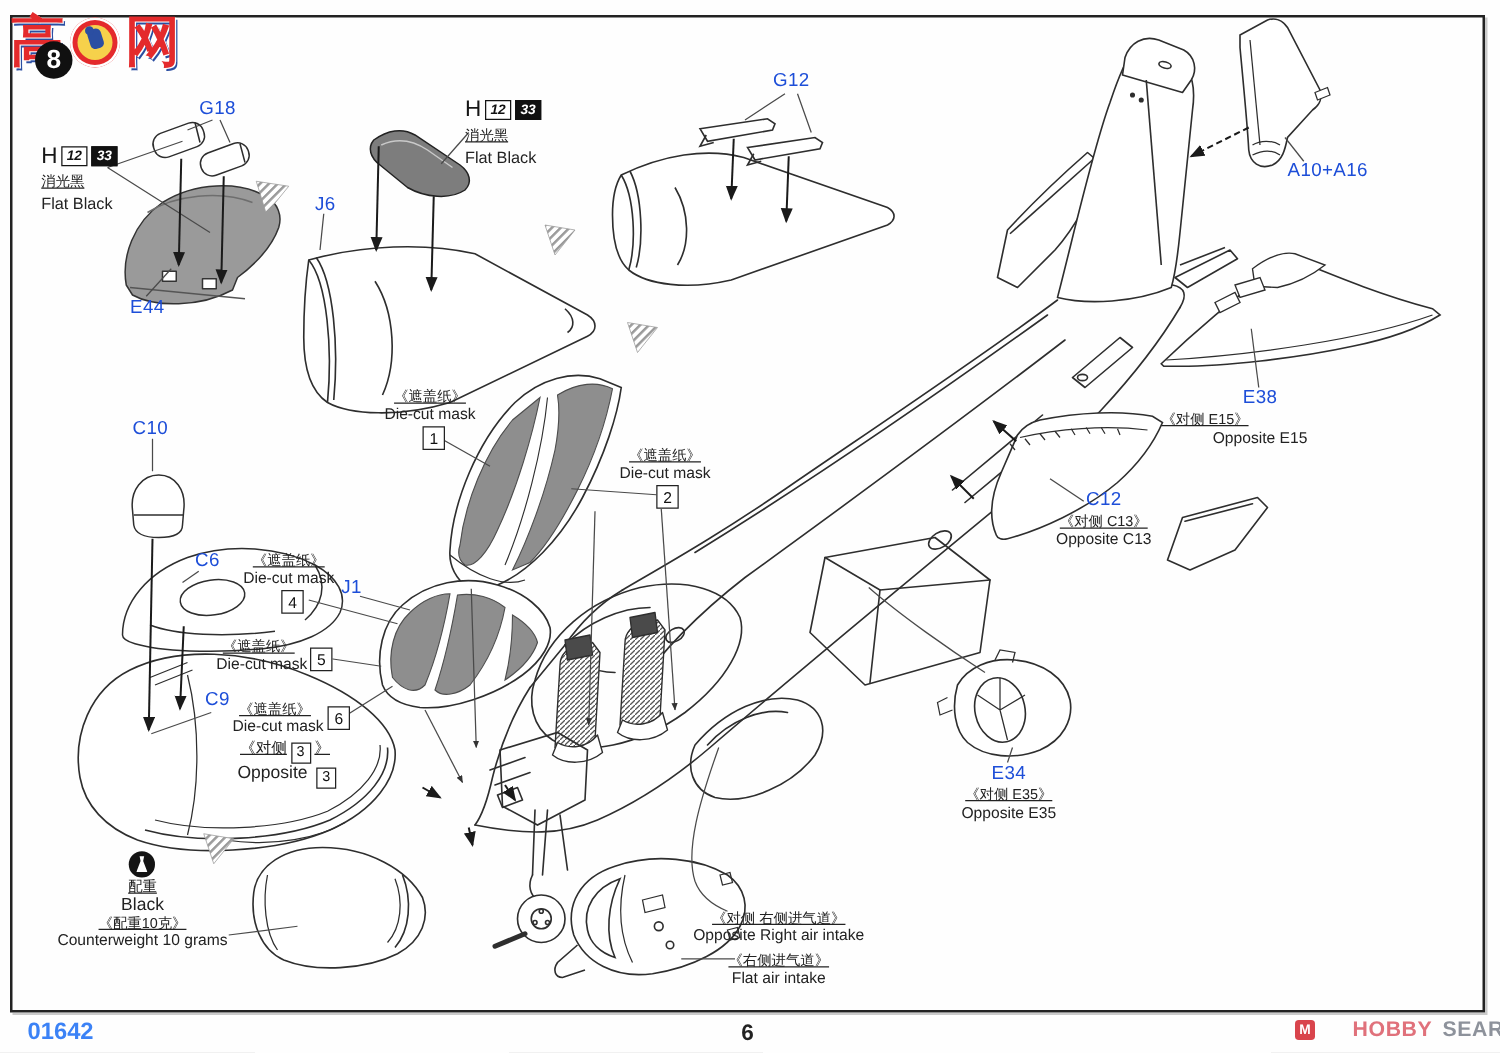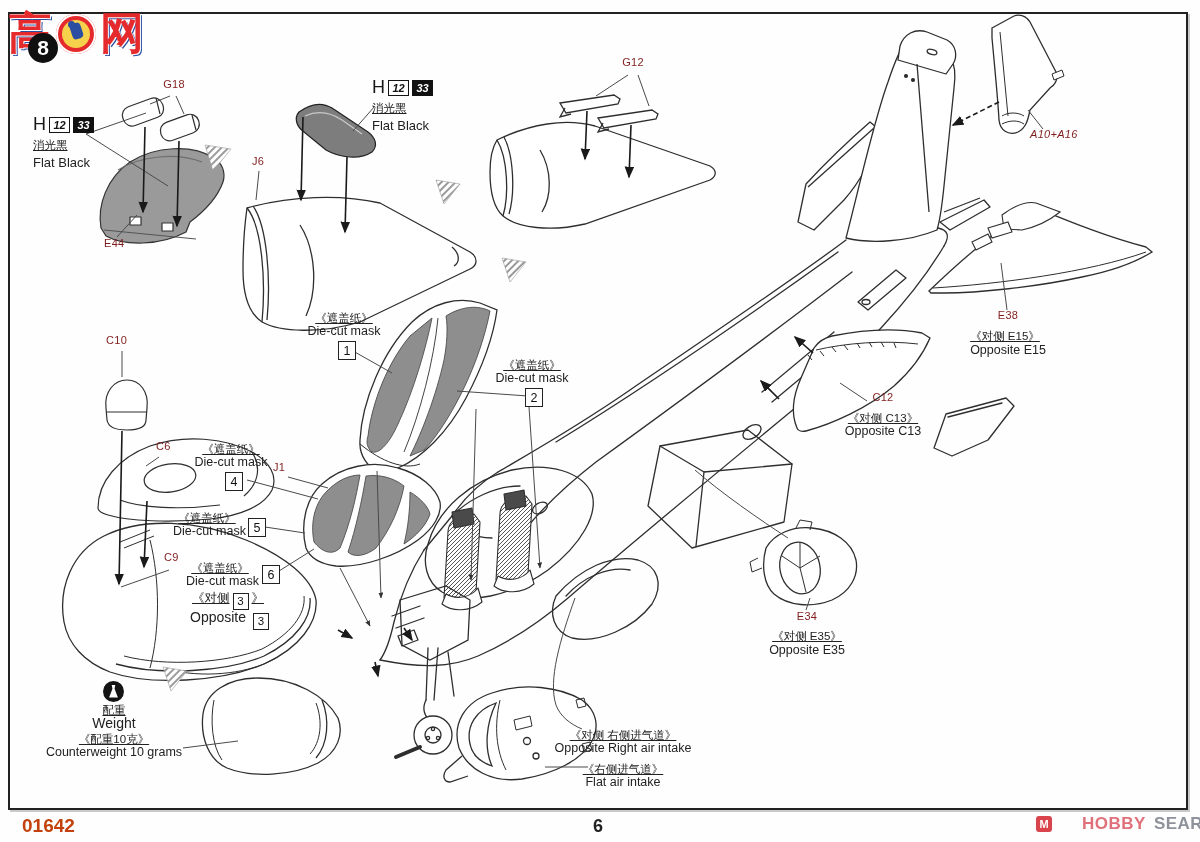--- a/index.html
+++ b/index.html
@@ -2,21 +2,21 @@
 <html><head>
 <meta charset="utf-8">
 <style>
   html,body{margin:0;padding:0;background:#e8e8e8;}
   .page{position:relative;width:1200px;height:842px;background:#fefefe;overflow:hidden;
         font-family:"Liberation Sans",sans-serif;color:#1b1b1b;}
   .frame{position:absolute;left:8px;top:12px;width:1176px;height:794px;
          border:2px solid #222;box-shadow:2px 2px 0 rgba(140,140,140,.45);}
   svg.art{position:absolute;left:0;top:0;}
   .lbl{position:absolute;white-space:nowrap;line-height:1.05;}
-  .part{font-size:11px;letter-spacing:.3px;color:#7f1d1d;}
+  .part{font-size:15px;letter-spacing:.3px;color:#1d4ed8;}
   .cn{font-size:11.5px;color:#222;text-decoration:underline;}
   .en{font-size:12.5px;color:#222;}
   .ctr{transform:translateX(-50%);}
   .numbox{width:16px;height:17px;border:1.6px solid #222;background:#fff;color:#111;
           display:flex;align-items:center;justify-content:center;font-size:12.5px;}
   .numbox.inline{display:inline-flex;vertical-align:-3px;margin:0 3px;width:14px;height:15px;font-size:11.5px;}
   .stepbadge{position:absolute;left:28px;top:33px;width:30px;height:30px;border-radius:50%;
              background:#101010;color:#fff;font-size:21px;font-weight:bold;
              display:flex;align-items:center;justify-content:center;}
   
@@ -38,21 +38,21 @@
   .wm .row1{display:flex;align-items:center;gap:4px;}
   .wm .zi{font-size:44px;font-weight:bold;color:#e42a2c;text-shadow:1px 1px 0 #fff,2px 2px 0 #2b4ea2;}
   .wm .emb{width:40px;height:40px;border-radius:50%;background:#e42a2c;position:relative;box-shadow:0 0 0 2px #fff inset;}
   .wm .emb .in{position:absolute;left:6px;top:6px;width:28px;height:28px;border-radius:50%;background:#f6d14b;}
   .wm .emb .fist{position:absolute;left:15px;top:9px;width:11px;height:16px;background:#2b4ea2;
                  border-radius:4px;transform:rotate(-18deg);}
   .wm .emb .thumb{position:absolute;left:12px;top:7px;width:7px;height:7px;border-radius:50%;background:#2b4ea2;}
   .wm .dom{font-size:18px;font-weight:bold;letter-spacing:1px;color:#e42a2c;
            text-shadow:1px 1px 0 #2b4ea2;margin-top:-2px;}
   
-  .kitno{position:absolute;left:22px;top:815px;font-size:19px;font-weight:bold;color:#c2410c;}
+  .kitno{position:absolute;left:22px;top:815px;font-size:19px;font-weight:bold;color:#3b82f6;}
   .pageno{position:absolute;left:598px;top:816px;transform:translateX(-50%);font-size:18px;font-weight:bold;color:#222;}
   .brand{position:absolute;left:1036px;top:814px;display:flex;align-items:center;gap:6px;}
   .hicon{width:16px;height:16px;background:#d9444c;border-radius:3px;color:#fff;font-weight:bold;
          font-size:11px;display:flex;align-items:center;justify-content:center;}
   .bword1{font-size:17px;font-weight:bold;letter-spacing:.5px;color:#e0717b;margin-left:24px;}
   .bword2{font-size:17px;font-weight:bold;letter-spacing:.5px;color:#8d929b;margin-left:2px;}
 </style>
 </head>
 <body>
 
@@ -340,28 +340,28 @@
       <span class="pbox black">33</span>
     </div>
     <div class="cn">消光黑</div>
     <div class="en">Flat Black</div>
   </div>
 
   <div class="lbl part ctr" style="left:174px;top:79px;">G18</div>
   <div class="lbl part" style="left:104px;top:238px;">E44</div>
   <div class="lbl part" style="left:252px;top:156px;">J6</div>
   <div class="lbl part ctr" style="left:633px;top:57px;">G12</div>
-  <div class="lbl part" style="left:1030px;top:129px;font-style:italic;">A10+A16</div>
+  <div class="lbl part" style="left:1030px;top:129px;">A10+A16</div>
   <div class="lbl part" style="left:106px;top:335px;">C10</div>
   <div class="lbl part" style="left:156px;top:441px;">C6</div>
   <div class="lbl part" style="left:273px;top:462px;">J1</div>
   <div class="lbl part" style="left:164px;top:552px;">C9</div>
 
   <div class="lbl part ctr" style="left:1008px;top:310px;">E38</div>
-  <div class="lbl cn ctr" style="left:1005px;top:330px;">《对侧  E15》</div>
+  <div class="lbl cn ctr" style="left:964px;top:330px;">《对侧  E15》</div>
   <div class="lbl en ctr" style="left:1008px;top:344px;">Opposite E15</div>
 
   <div class="lbl part ctr" style="left:883px;top:392px;">C12</div>
   <div class="lbl cn ctr" style="left:883px;top:412px;text-align:center;">《对侧  C13》</div>
   <div class="lbl en ctr" style="left:883px;top:425px;">Opposite C13</div>
 
   <div class="lbl part ctr" style="left:807px;top:611px;">E34</div>
   <div class="lbl cn ctr" style="left:807px;top:630px;">《对侧  E35》</div>
   <div class="lbl en ctr" style="left:807px;top:644px;">Opposite E35</div>
 
@@ -389,21 +389,21 @@
     <span>《对侧</span><span class="numbox inline">3</span><span>》</span>
   </div>
   <div class="lbl en" style="left:190px;top:610px;font-size:14px;">
     <span>Opposite</span> <span class="numbox inline">3</span>
   </div>
 
   <div class="wicon" style="left:103px;top:681px;">
       <span class="glyph"></span>
     </div>
   <div class="lbl cn ctr" style="left:114px;top:704px;">配重</div>
-  <div class="lbl en ctr" style="left:114px;top:716px;font-size:14px;">Weight</div>
+  <div class="lbl en ctr" style="left:114px;top:716px;font-size:14px;">Black</div>
   <div class="lbl cn ctr" style="left:114px;top:733px;">《配重10克》</div>
   <div class="lbl en ctr" style="left:114px;top:746px;">Counterweight 10 grams</div>
 
   <div class="lbl cn ctr" style="left:623px;top:729px;">《对侧 右侧进气道》</div>
   <div class="lbl en ctr" style="left:623px;top:742px;">Opposite Right air intake</div>
   <div class="lbl cn ctr" style="left:623px;top:763px;">《右侧进气道》</div>
   <div class="lbl en ctr" style="left:623px;top:776px;">Flat air intake</div>
 
   <div class="kitno">01642</div>
   <div class="pageno">6</div>

